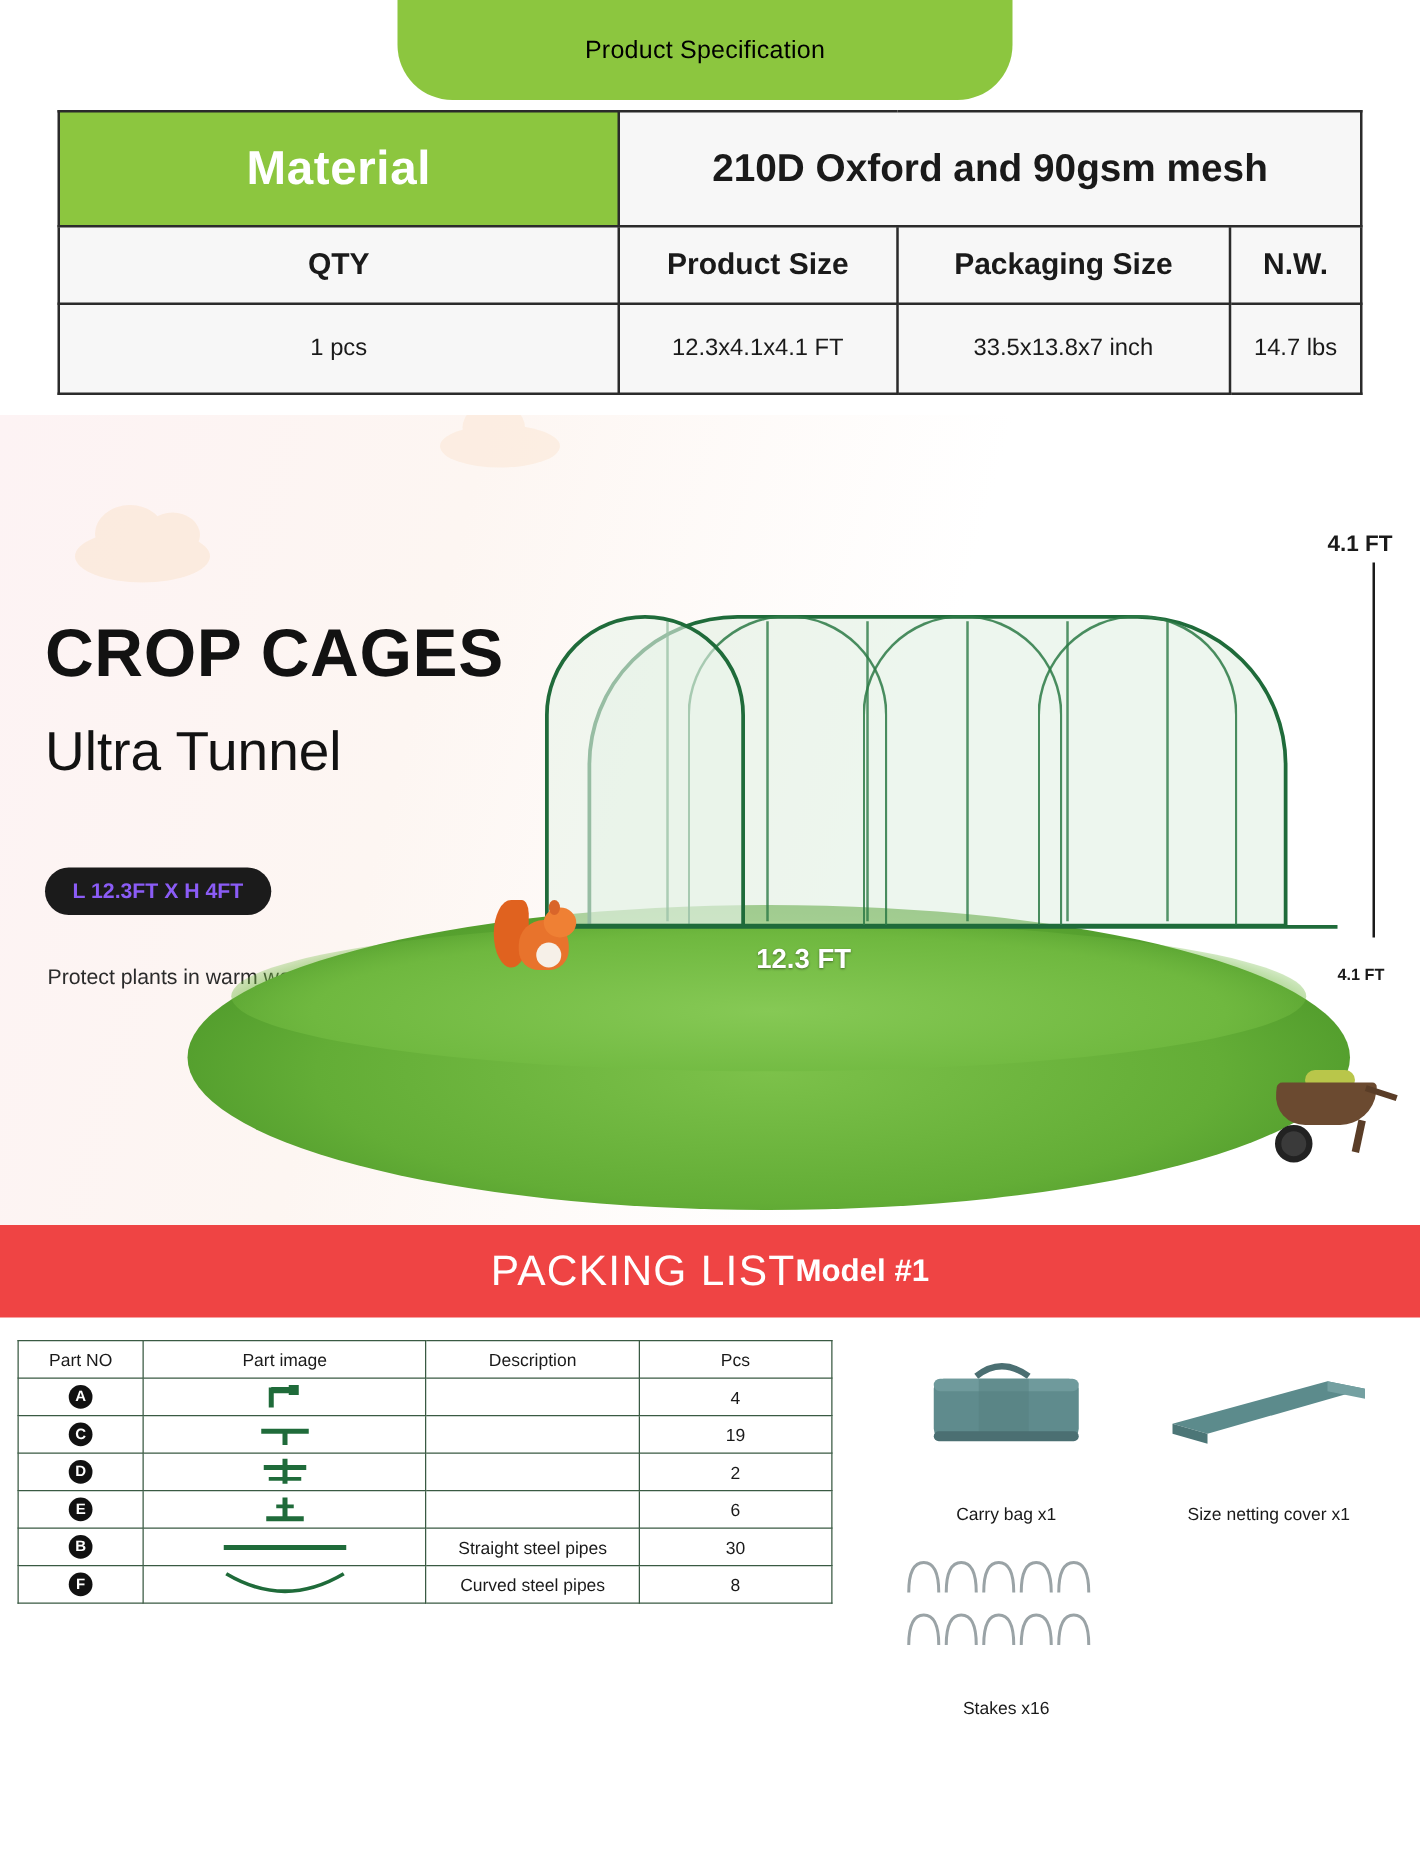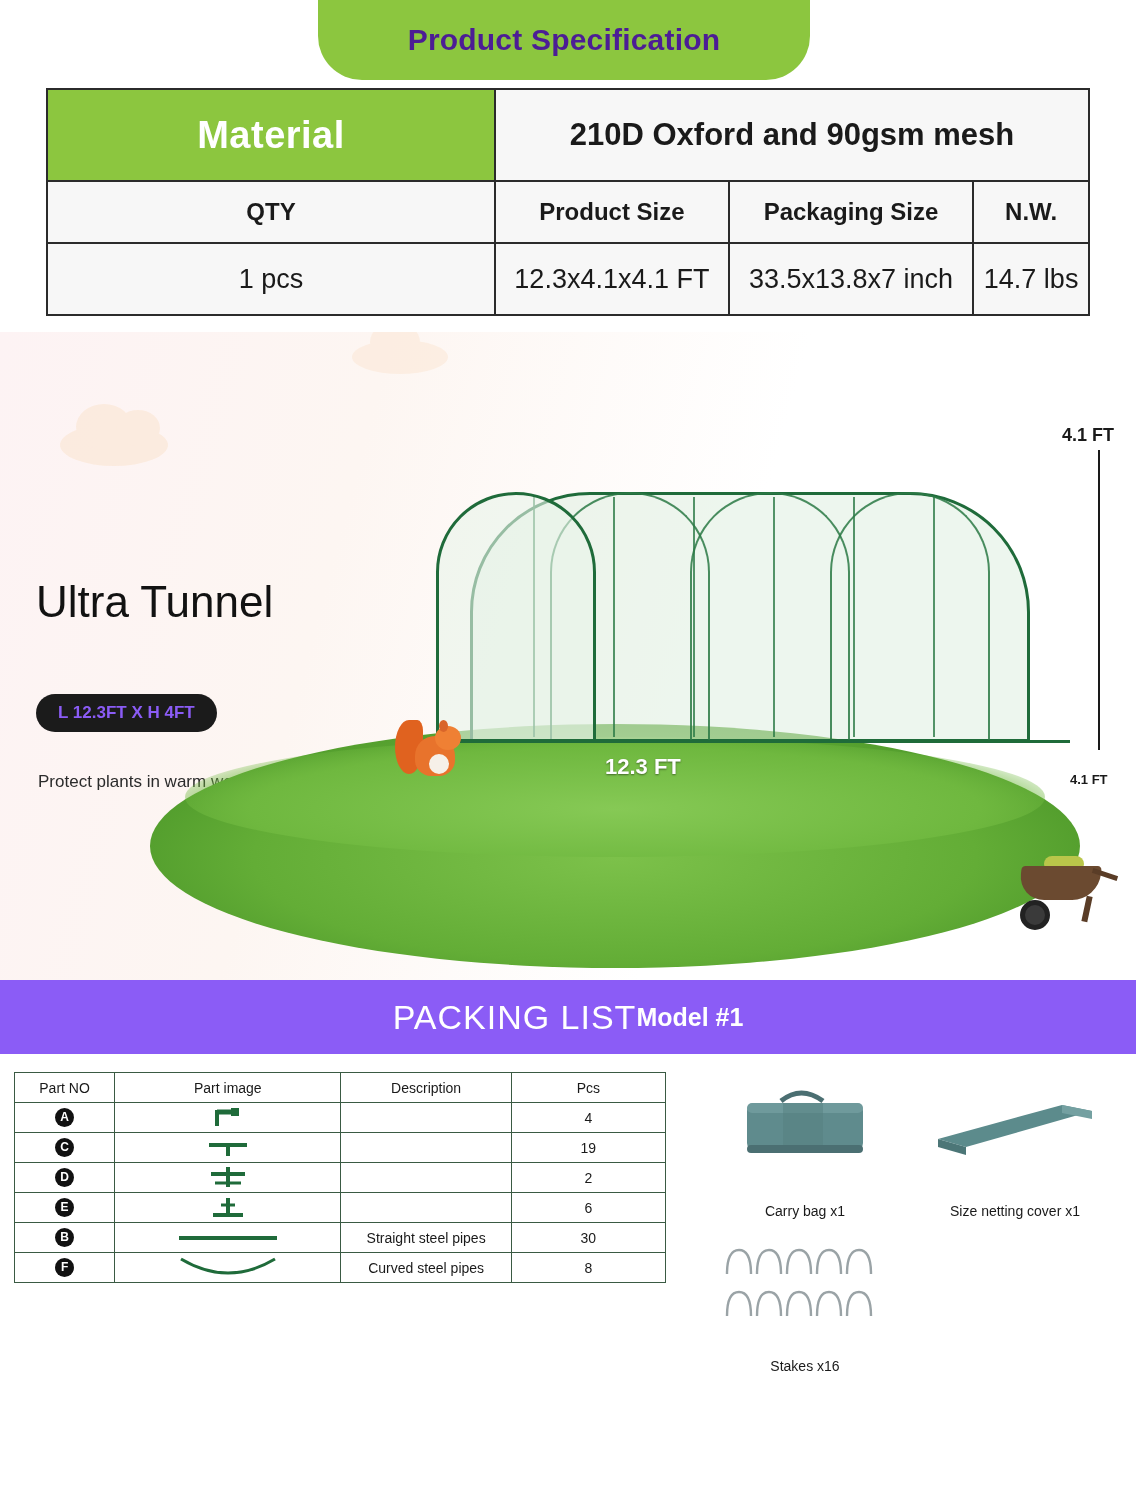--- a/index.html
+++ b/index.html
@@ -15,40 +15,40 @@
   
   .spec-section { position: relative; padding: 0; }
   .spec-tab-wrap { position: relative; height: 80px; }
   .spec-tab {
     position: absolute; left: 318px; top: 0; width: 492px; height: 80px;
     background: #8cc63f;
     border-radius: 0 0 44px 44px;
     display: flex; align-items: center; justify-content: center;
   }
   .spec-tab-text {
-    color: #4c1d95; font-size: 30px; font-weight: bold; letter-spacing: .2px;
+    color: #000000; font-size: 20px; font-weight: normal; letter-spacing: .2px;
   }
 
   .spec-table { margin: 8px 46px 16px 46px; border: 2px solid #2b2b2b; border-collapse: collapse; width: 1044px; }
   .spec-table td { border: 2px solid #2b2b2b; }
 
   .mat-label {
     background: #8cc63f; color: #fff; font-size: 38px; font-weight: bold;
     text-align: center; height: 92px; width: 448px; letter-spacing: .5px;
   }
   .mat-value {
     background: #f7f7f7; color: #1a1a1a; font-size: 31px; font-weight: bold;
     text-align: center; height: 92px;
   }
   .hdr-cell {
     background: #f7f7f7; color: #1a1a1a; font-size: 24px; font-weight: bold;
     text-align: center; height: 62px;
   }
   .val-cell {
-    background: #f7f7f7; color: #1a1a1a; font-size: 27px;
+    background: #f7f7f7; color: #1a1a1a; font-size: 19px;
     text-align: center; height: 72px;
   }
 
   
   .hero {
     position: relative; margin-top: 16px; width: 1136px; height: 648px;
     background: linear-gradient(105deg,#fdf3f4 0%, #fdf6f2 30%, #ffffff 62%, #ffffff 100%);
     overflow: hidden;
   }
   .cloud { position: absolute; background: #fbe4cf; opacity: .55; border-radius: 50%; }
@@ -115,21 +115,21 @@
 
   
   .barrow { position: absolute; left: 1006px; top: 520px; width: 110px; height: 80px; }
   .barrow-tray { position: absolute; left: 14px; top: 14px; width: 80px; height: 34px; background: #6b4a30; border-radius: 4px 4px 26px 26px; transform: skewX(-6deg); }
   .barrow-load { position: absolute; left: 38px; top: 4px; width: 40px; height: 16px; background: #b9c64a; border-radius: 12px; }
   .barrow-leg { position: absolute; left: 78px; top: 44px; width: 6px; height: 26px; background: #5a3d27; transform: rotate(12deg); }
   .barrow-handle { position: absolute; left: 86px; top: 20px; width: 26px; height: 5px; background: #5a3d27; transform: rotate(18deg); }
   .barrow-wheel { position: absolute; left: 14px; top: 48px; width: 30px; height: 30px; border-radius: 50%; background: #3a3a3a; border: 5px solid #222; }
 
   
-  .pl-bar { position: relative; width: 1136px; height: 74px; background: #8b5cf6; display: flex; align-items: center; justify-content: center; }
+  .pl-bar { position: relative; width: 1136px; height: 74px; background: #ef4444; display: flex; align-items: center; justify-content: center; }
   .pl-title { color: #ffffff; font-size: 34px; letter-spacing: 1px; }
   .pl-model { color: #ffffff; font-size: 25px; font-weight: bold; }
 
   .pl-body { position: relative; width: 1136px; height: 340px; padding-top: 14px; }
 
   .parts-table { position: absolute; left: 14px; top: 18px; width: 652px; border-collapse: collapse; }
   .parts-table th, .parts-table td { border: 1px solid #3a5a43; }
   .parts-table th { font-size: 14px; font-weight: normal; color: #1a1a1a; height: 30px; }
   .parts-table td { height: 30px; font-size: 14px; color: #1a1a1a; text-align: center; }
   .col-no { width: 100px; }
@@ -181,20 +181,21 @@
         <td class="val-cell">14.7 lbs</td>
       </tr>
     </tbody>
       </table>
   </section>
 
   <section class="hero">
     <div class="cloud c1"></div>
     <div class="cloud c2"></div>
 
+    <div class="hero-title">CROP CAGES</div>
     <div class="hero-sub">Ultra Tunnel</div>
     <div class="hero-pill">L 12.3FT X H 4FT</div>
     <div class="hero-note">Protect plants in warm weather</div>
 
     <div class="grass"></div>
     <div class="grass-top"></div>
 
     <div class="tunnel">
       <div class="tunnel-body">
         <div class="rib" style="left:60px"></div>

